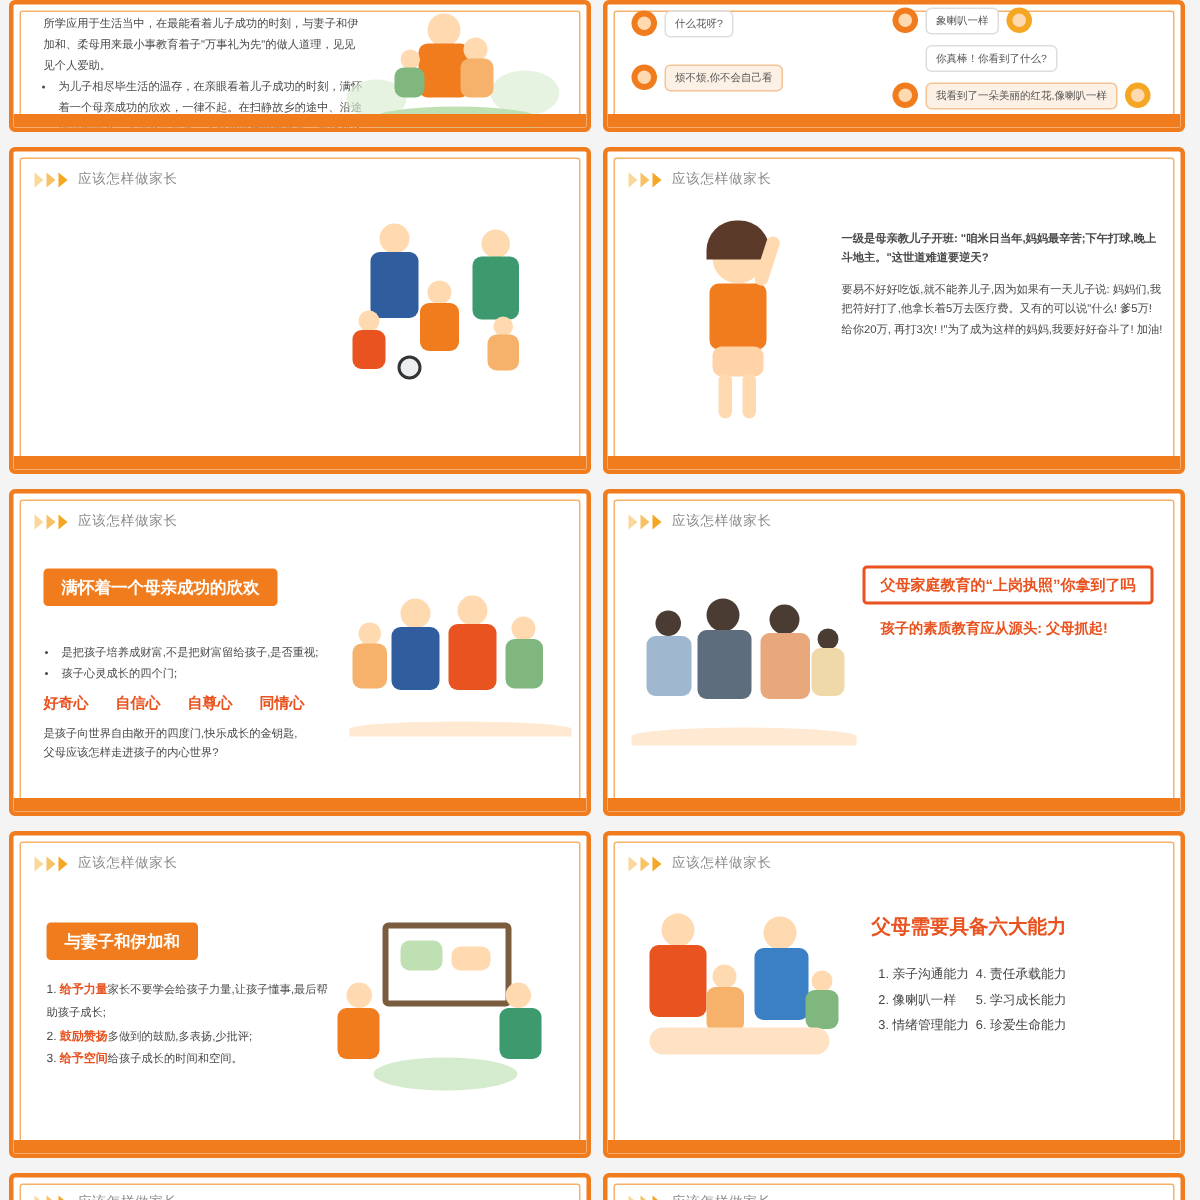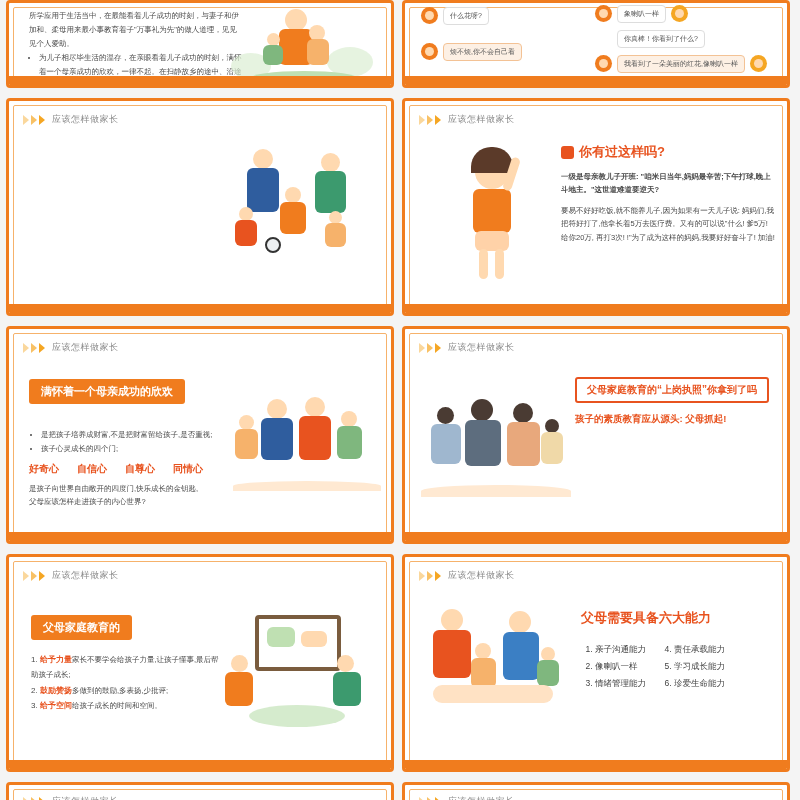--- a/index.html
+++ b/index.html
@@ -29,21 +29,21 @@
   }
   .title-plain{color:#e8531f;font-size:13px;font-weight:bold;}
   .body-txt{font-size:7.5px;color:#4a4a4a;line-height:1.75;}
   .ul{margin:0;padding-left:12px;}
   .ul li{font-size:7.5px;color:#4a4a4a;line-height:1.85;}
   .ol{margin:0;padding-left:0;list-style:none;}
   .ol li{font-size:8px;color:#4a4a4a;line-height:1.9;}
   .ol li b{color:#e8531f;}
   .kw{display:flex;gap:18px;margin:6px 0;}
   .kw span{color:#e8531f;font-weight:bold;font-size:10px;}
-  .cols{display:flex;gap:14px;}
+  .cols{display:flex;}
   .cols ol{margin:0;padding-left:14px;}
   .cols li{font-size:8.5px;color:#444;line-height:2;}
   
   .ill{position:absolute;}
   .leafbg{position:absolute;border-radius:50%;background:#cfe8c8;opacity:.65;}
   
   .chat-row{display:flex;align-items:flex-start;gap:5px;margin-bottom:7px;}
   .ava{width:17px;height:17px;border-radius:50%;background:#f07c1e;flex:none;position:relative;}
   .ava:after{content:"";position:absolute;left:4px;top:4px;width:9px;height:9px;border-radius:50%;background:#ffd9b0;}
   .bub{background:#fff;border:1px solid #ddd;border-radius:4px;padding:3px 6px;font-size:7px;color:#555;}
@@ -149,24 +149,20 @@
     <div class="ill" style="left:26px;top:38px;width:130px;height:150px;">
       <div class="circ" style="left:44px;top:16px;width:34px;height:34px;background:#ffd9b0;"></div>
       <div class="circ" style="left:40px;top:8px;width:42px;height:26px;background:#5b3a29;border-radius:20px 20px 0 0;"></div>
       <div class="rnd" style="left:42px;top:50px;width:38px;height:44px;background:#f07c1e;"></div>
       <div class="rnd" style="left:76px;top:18px;width:9px;height:34px;background:#ffd9b0;transform:rotate(18deg);"></div>
       <div class="rnd" style="left:44px;top:92px;width:34px;height:20px;background:#ffd2a8;"></div>
       <div class="rnd" style="left:48px;top:110px;width:9px;height:30px;background:#ffd9b0;"></div>
       <div class="rnd" style="left:64px;top:110px;width:9px;height:30px;background:#ffd9b0;"></div>
     </div>
     <div style="position:absolute;left:156px;top:42px;width:215px;">
-      <div style="display:flex;align-items:center;gap:5px;">
-        <span style="display:inline-block;width:13px;height:13px;border-radius:3px;background:#e8531f;"></span>
-        <span class="title-plain">你有过这样吗?</span>
-      </div>
       <div class="body-txt" style="margin-top:9px;font-weight:bold;">一级是母亲教儿子开班: "咱米日当年,妈妈最辛苦;下午打球,晚上斗地主。"这世道难道要逆天?</div>
       <div class="body-txt" style="margin-top:8px;">要易不好好吃饭,就不能养儿子,因为如果有一天儿子说: 妈妈们,我把符好打了,他拿长着5万去医疗费。又有的可以说"什么! 爹5万! 给你20万, 再打3次! !"为了成为这样的妈妈,我要好好奋斗了! 加油!</div>
     </div>
     <div class="bottombar"></div>
   </div>
 
   <div class="slide">
     <div class="inner"></div>
     <div class="hdr">
       <span class="chev">
@@ -221,37 +217,37 @@
       <div class="circ" style="left:50px;top:18px;width:22px;height:22px;background:#4a3b33;"></div>
       <div class="rnd" style="left:44px;top:39px;width:36px;height:46px;background:#5d6d7e;"></div>
       <div class="circ" style="left:92px;top:22px;width:20px;height:20px;background:#4a3b33;"></div>
       <div class="rnd" style="left:86px;top:41px;width:33px;height:44px;background:#e8a87c;"></div>
       <div class="circ" style="left:124px;top:38px;width:14px;height:14px;background:#4a3b33;"></div>
       <div class="rnd" style="left:120px;top:51px;width:22px;height:32px;background:#f0d9a8;"></div>
       <div class="hill" style="left:0;bottom:2px;width:150px;height:12px;background:#ffe9d2;"></div>
     </div>
     <div style="position:absolute;left:170px;top:48px;width:200px;">
       <div class="title-box">父母家庭教育的“上岗执照”你拿到了吗</div>
-      <div style="color:#e8531f;font-weight:bold;font-size:9.5px;margin-top:10px;">孩子的素质教育应从源头: 父母抓起!</div>
+      <div style="color:#e8531f;font-weight:bold;font-size:9.5px;margin-top:10px;margin-left:12px;">孩子的素质教育应从源头: 父母抓起!</div>
     </div>
     <div class="bottombar"></div>
   </div>
 
   <div class="slide">
     <div class="inner"></div>
     <div class="hdr">
       <span class="chev">
           <i></i>
           <i></i>
           <i></i>
         </span>
       <span class="hdr-txt">应该怎样做家长</span>
     </div>
     <div style="position:absolute;left:22px;top:58px;width:190px;">
-      <div class="title-pill">父母家庭教育的</div>
+      <div class="title-pill">与妻子和伊加和</div>
       <ul class="ol" style="margin-top:12px;">
         <li>1. <b>给予力量</b><span style="font-size:7.5px;">家长不要学会给孩子力量,让孩子懂事,最后帮助孩子成长;</span></li>
         <li>2. <b>鼓励赞扬</b><span style="font-size:7.5px;">多做到的鼓励,多表扬,少批评;</span></li>
         <li>3. <b>给予空间</b><span style="font-size:7.5px;">给孩子成长的时间和空间。</span></li>
       </ul>
     </div>
     <div class="ill" style="right:10px;top:52px;width:160px;height:120px;">
       <div class="rnd" style="left:34px;top:6px;width:86px;height:56px;background:#fff;border:4px solid #7a5c3e;box-sizing:border-box;border-radius:4px;"></div>
       <div class="rnd" style="left:46px;top:18px;width:28px;height:20px;background:#bfe0b2;"></div>
       <div class="rnd" style="left:80px;top:22px;width:26px;height:16px;background:#ffd9b0;"></div>

